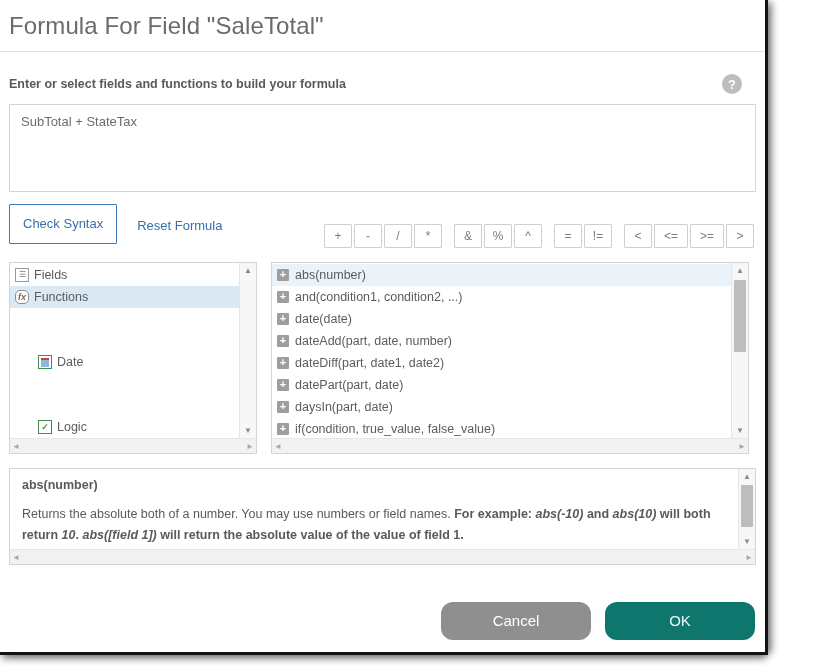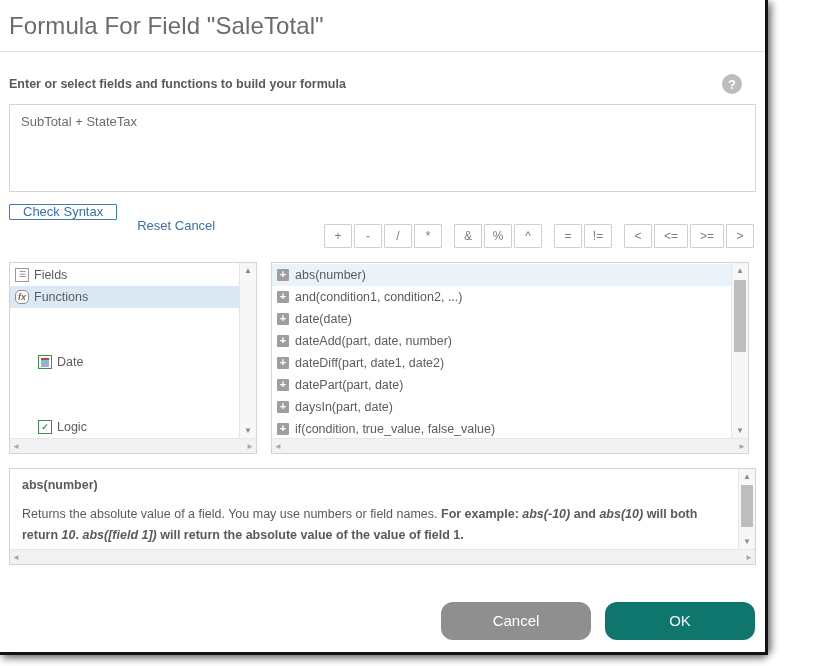--- a/index.html
+++ b/index.html
@@ -95,21 +95,21 @@
     display: flex;
     align-items: flex-start;
     height: 48px;
   }
   .btn-check {
     border: 1px solid #3f7cbb;
     background: #ffffff;
     color: #3b6fa8;
     font-size: 13px;
     font-family: "Liberation Sans", sans-serif;
-    padding: 0 13px;
+    padding: 12px 13px;
     cursor: pointer;
     border-radius: 1px;
     line-height: 1.1;
   }
   .link-reset {
     color: #3b6fa8;
     font-size: 13px;
     margin-left: 20px;
     margin-top: 14px;
     cursor: pointer;
@@ -383,21 +383,21 @@
 
   <div class="instruct-row">
     <div class="instruct-text">Enter or select fields and functions to build your formula</div>
     <div class="help-icon">?</div>
   </div>
 
   <div class="formula-box" contenteditable="true" style="">SubTotal + StateTax</div>
 
   <div class="actions-row">
     <button class="btn-check">Check Syntax</button>
-    <a class="link-reset">Reset Cancel</a>
+    <a class="link-reset">Reset Formula</a>
 
     <div class="ops-wrap">
       <div class="op-group">
         <button class="op-btn">+</button>
         <button class="op-btn">-</button>
         <button class="op-btn">/</button>
         <button class="op-btn">*</button>
       </div>
       <div class="op-group">
         <button class="op-btn">&amp;</button>
@@ -519,21 +519,21 @@
       </div>
     </div>
 
   </div>
 
   <div class="desc-panel">
     <div class="desc-row">
       <div class="desc-body">
         <div class="desc-title">abs(number)</div>
         <div class="desc-text">
-          <span>Returns the absolute value of a field. You may use numbers or field names. </span><b>For example: </b><b><i>abs(-10)</i></b><b> and </b><b><i>abs(10)</i></b><b> will both return </b><b><i>10</i></b><b>. </b><b><i>abs([field 1])</i></b><b> will return the absolute value of the value of field 1.</b>
+          <span>Returns the absolute both of a number. You may use numbers or field names. </span><b>For example: </b><b><i>abs(-10)</i></b><b> and </b><b><i>abs(10)</i></b><b> will both return </b><b><i>10</i></b><b>. </b><b><i>abs([field 1])</i></b><b> will return the absolute value of the value of field 1.</b>
         </div>
       </div>
       <div class="vbar">
         <div class="arrow">▲</div>
         <div class="track">
           <div class="thumb" style="top:1px; height:42px;"></div>
         </div>
         <div class="arrow">▼</div>
       </div>
     </div>

